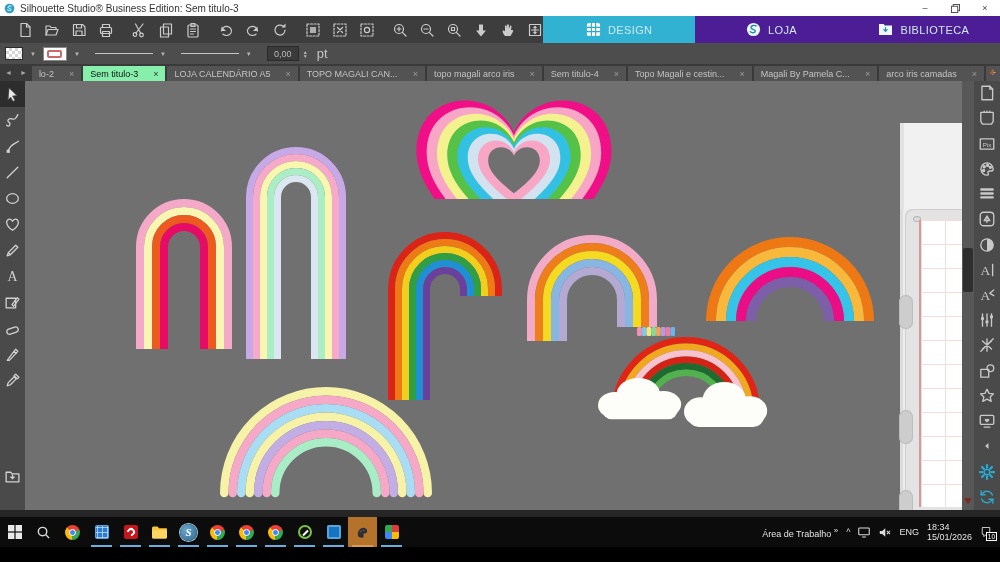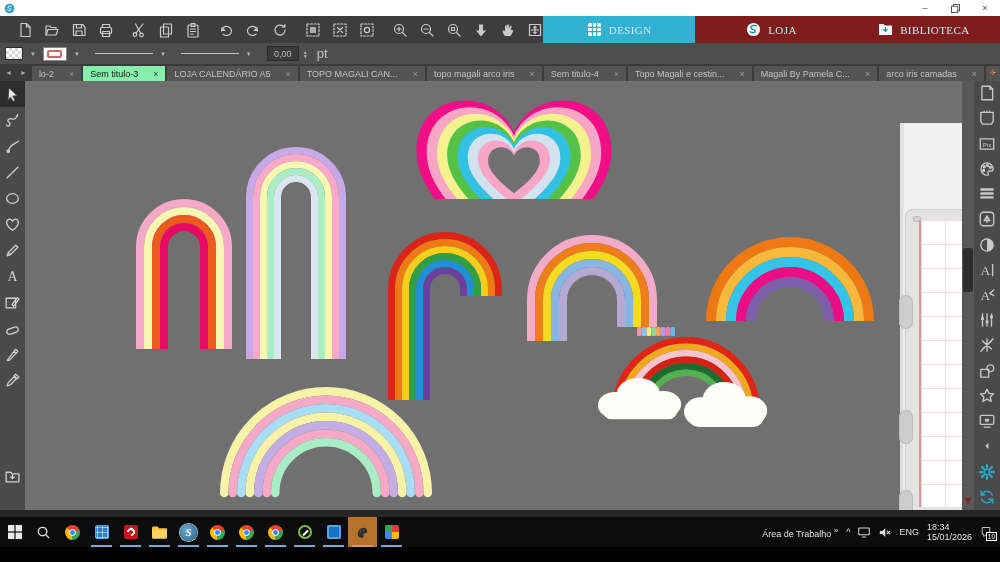--- a/index.html
+++ b/index.html
@@ -83,20 +83,21 @@
 </head>
 <body>
 
 <div class="app">
 
   <div class="titlebar">
     <svg class="app-logo" viewBox="0 0 16 16">
         <circle cx="8" cy="8" r="7" fill="#2d9fc4"></circle>
         <path d="M10.6 4.6C7.8 3.4 5.5 4.8 5.9 6.4c.4 1.7 3.9 1.3 4.2 3 .3 1.8-2.9 2.3-4.9.8" fill="none" stroke="#fff" stroke-width="1.4" stroke-linecap="round"></path>
       </svg>
+    <span>Silhouette Studio® Business Edition: Sem titulo-3</span>
     <div class="win-controls">
       <span class="win-btn">–</span>
       <span class="win-btn">
           <svg width="9" height="9" viewBox="0 0 10 10" fill="none" stroke="#444">
             <rect x="2.5" y="0.5" width="7" height="7"></rect>
             <rect x="0.5" y="2.5" width="7" height="7" fill="#fff"></rect>
           </svg>
         </span>
       <span class="win-btn">×</span>
     </div>
@@ -224,21 +225,21 @@
             </svg>
           </span>
           <span class="tbtn">
             <svg viewBox="0 0 16 16" width="16" height="16" fill="none" stroke="currentColor" stroke-width="1.2" stroke-linecap="round" stroke-linejoin="round">
               <rect x="2.5" y="2.5" width="11" height="11"></rect>
               <path d="M8 4.5v7M4.5 8h7M8 4.5L6.8 5.7M8 4.5l1.2 1.2M8 11.5l-1.2-1.2M8 11.5l1.2-1.2"></path>
             </svg>
           </span>
         </div>
       </div>
-    <div class="ribbon" id="ribbon" style="background: #7f1d1d; font-family: Liberation Serif, serif;">
+    <div class="ribbon" id="ribbon" style="background: #4c1d95;">
         <div class="rtab active" style="background: rgb(49, 178, 210);">
           <span class="ric">
             <svg width="15" height="15" viewBox="0 0 16 16">
               <rect x="1" y="1" width="14" height="14" rx="2" fill="#fff"></rect>
               <g stroke="#2aa6c6" stroke-width="1.2">
                 <path d="M5.7 1v14M10.3 1v14M1 5.7h14M1 10.3h14"></path>
               </g>
             </svg>
           </span>
           <span>DESIGN</span>

